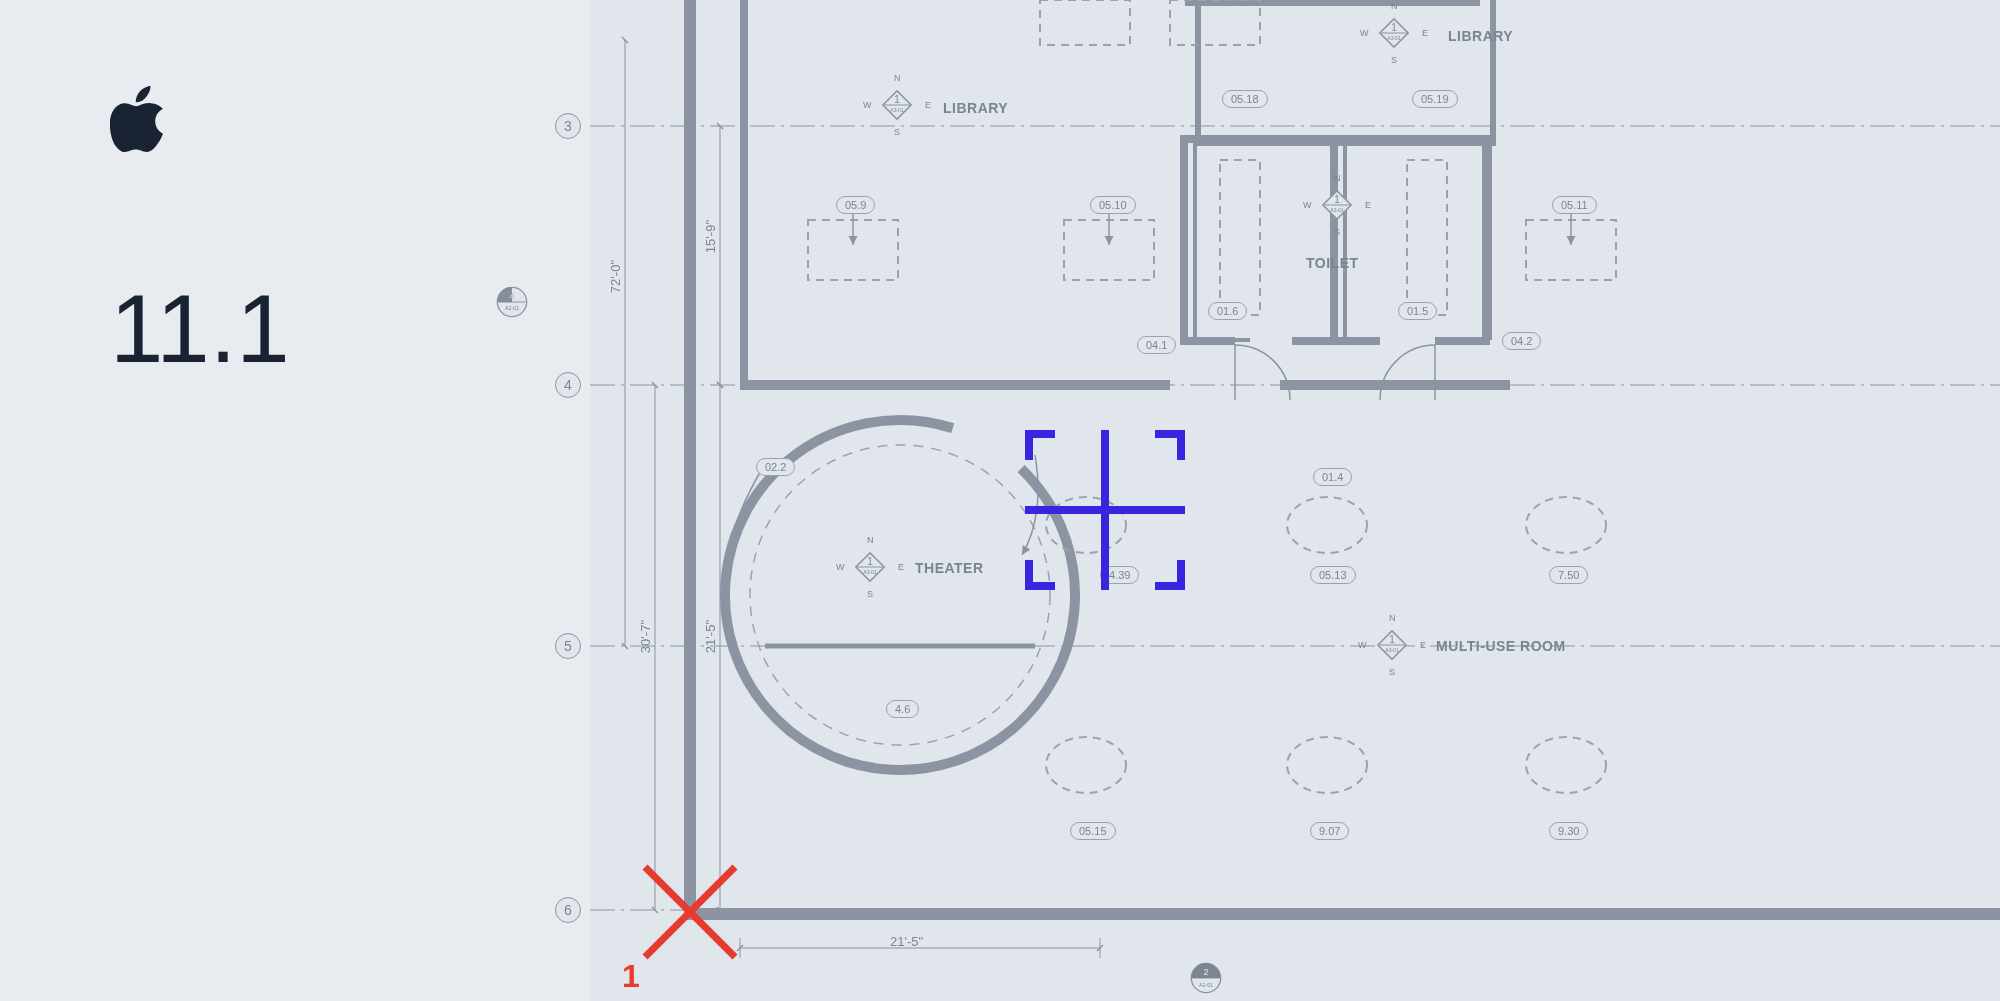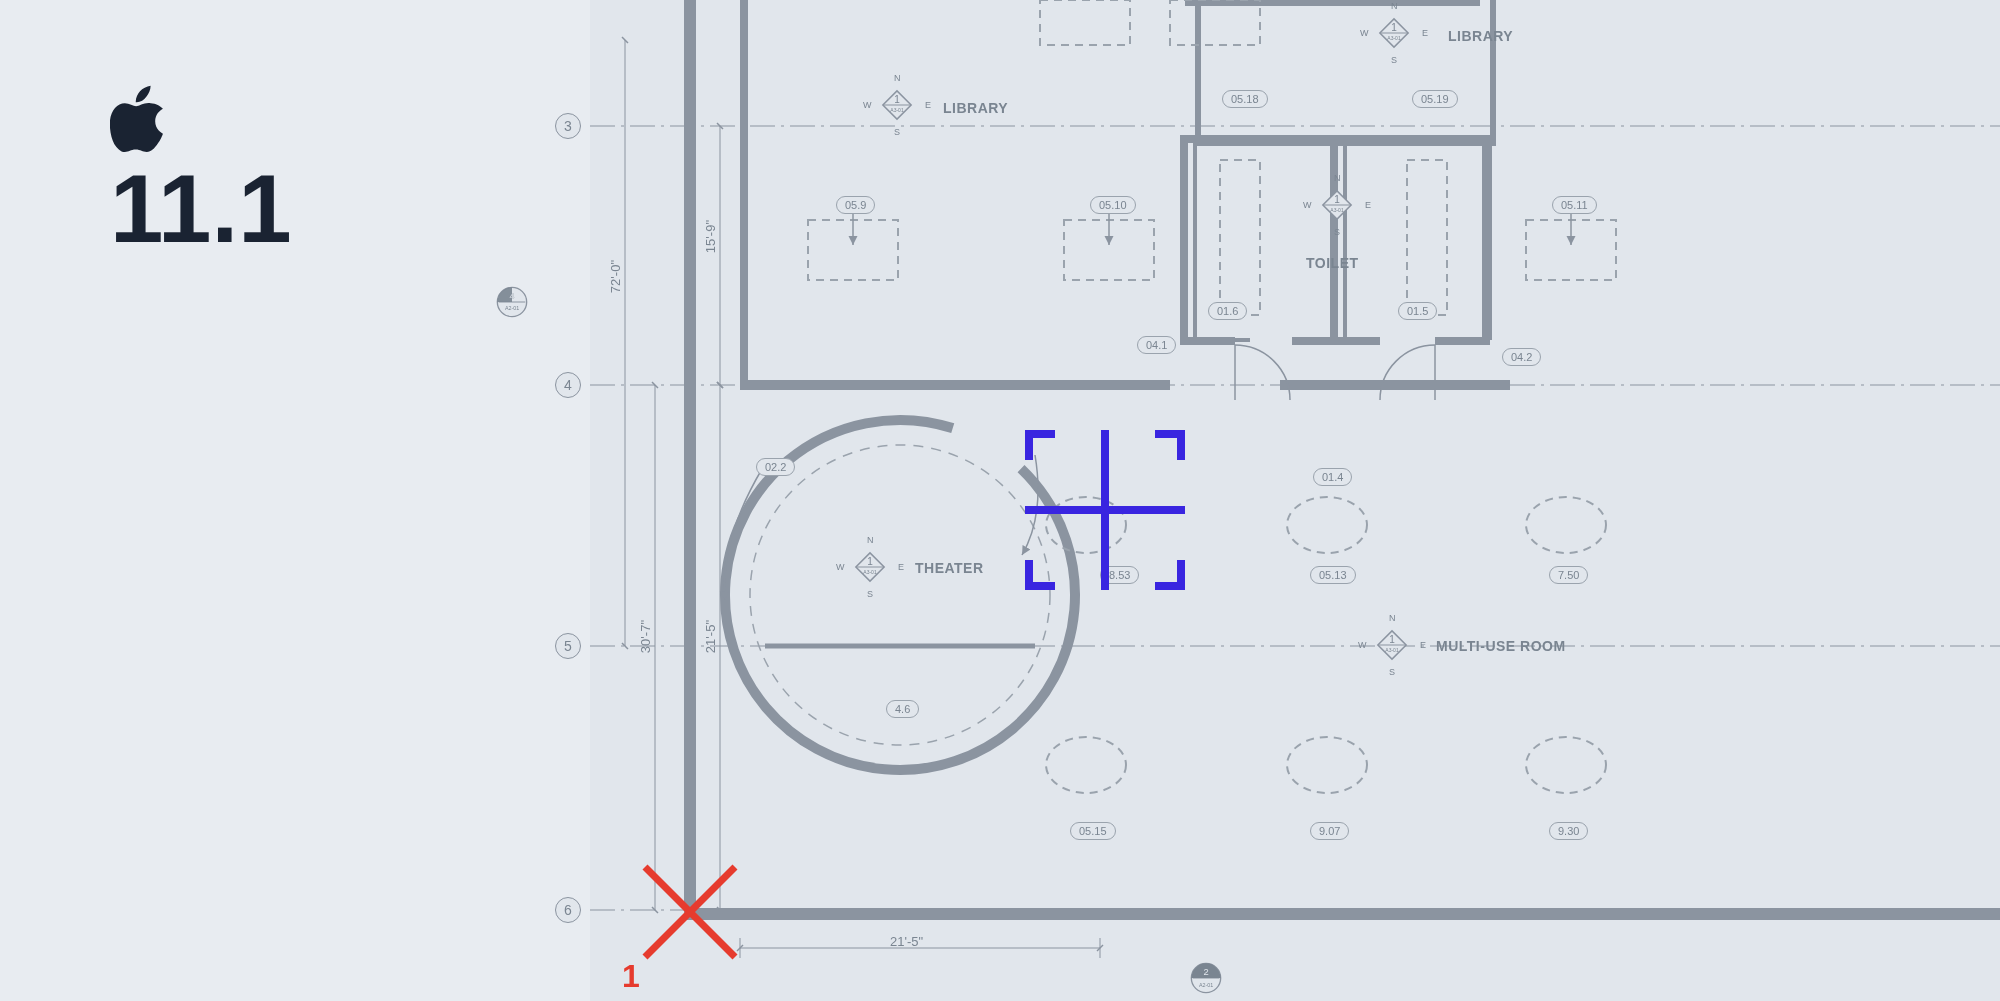--- a/index.html
+++ b/index.html
@@ -18,22 +18,23 @@
   left: 110px;
   top: 85px;
 }
 .apple-logo {
   width: 60px;
   height: 72px;
   fill: #1a2332;
 }
 .version-title {
   font-size: 96px;
-  font-weight: 700;
+  font-weight: 400;
   color: #1a2332;
+  margin-top: 120px;
   line-height: 1;
 }
 .version-subtitle {
   font-size: 56px;
   font-weight: 400;
   color: #1a2332;
   margin-top: 8px;
 }
 
 
@@ -293,29 +294,29 @@
 <div class="tag" style="left:166px; top:458px">02.2</div>
 <div class="tag" style="left:246px; top:196px">05.9</div>
 <div class="tag" style="left:500px; top:196px">05.10</div>
 <div class="tag" style="left:962px; top:196px">05.11</div>
 <div class="tag" style="left:632px; top:90px">05.18</div>
 <div class="tag" style="left:822px; top:90px">05.19</div>
 <div class="tag" style="left:723px; top:468px">01.4</div>
 <div class="tag" style="left:808px; top:302px">01.5</div>
 <div class="tag" style="left:618px; top:302px">01.6</div>
 <div class="tag" style="left:296px; top:700px">4.6</div>
-<div class="tag" style="left:510px; top:566px">8.53</div>
+<div class="tag" style="left:510px; top:566px">4.39</div>
 <div class="tag" style="left:720px; top:566px">05.13</div>
 <div class="tag" style="left:959px; top:566px">7.50</div>
 <div class="tag" style="left:480px; top:822px">05.15</div>
 <div class="tag" style="left:720px; top:822px">9.07</div>
 <div class="tag" style="left:959px; top:822px">9.30</div>
 
 <div class="tag" style="left:547px; top:336px; transform:rotate(0deg)">04.1</div>
-<div class="tag" style="left:912px; top:348px">04.2</div>
+<div class="tag" style="left:912px; top:332px">04.2</div>
 
 <div class="dim-text vertical" style="left:18px; top:260px">72'-0"</div>
 <div class="dim-text vertical" style="left:113px; top:220px">15'-9"</div>
 <div class="dim-text vertical" style="left:113px; top:620px">21'-5"</div>
 <div class="dim-text vertical" style="left:48px; top:620px">30'-7"</div>
 <div class="dim-text" style="left:300px; top:934px">21'-5"</div>
 
 <div class="section-marker" style="left:-98px; top:282px">
   <svg viewBox="0 0 60 60">
     <circle cx="30" cy="30" r="22" fill="#e1e6ec" stroke="#8b94a0" stroke-width="2"></circle>

